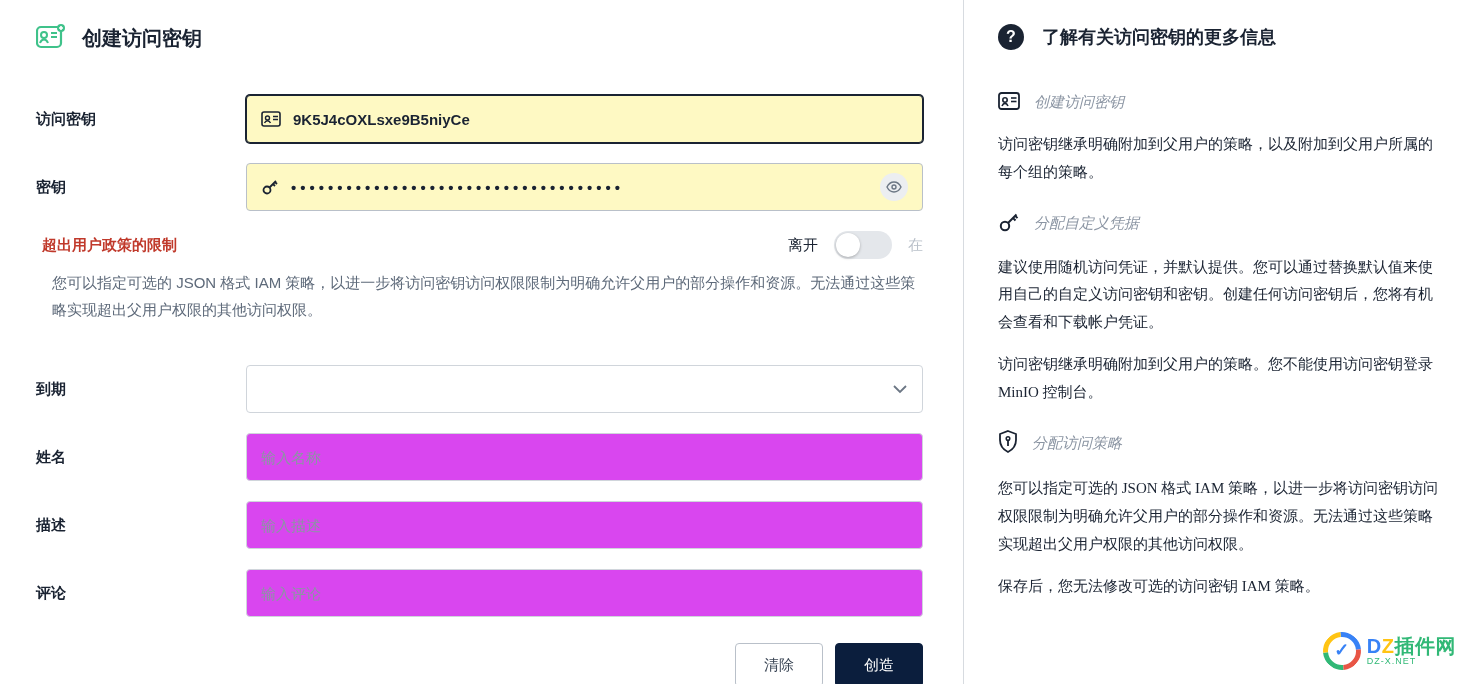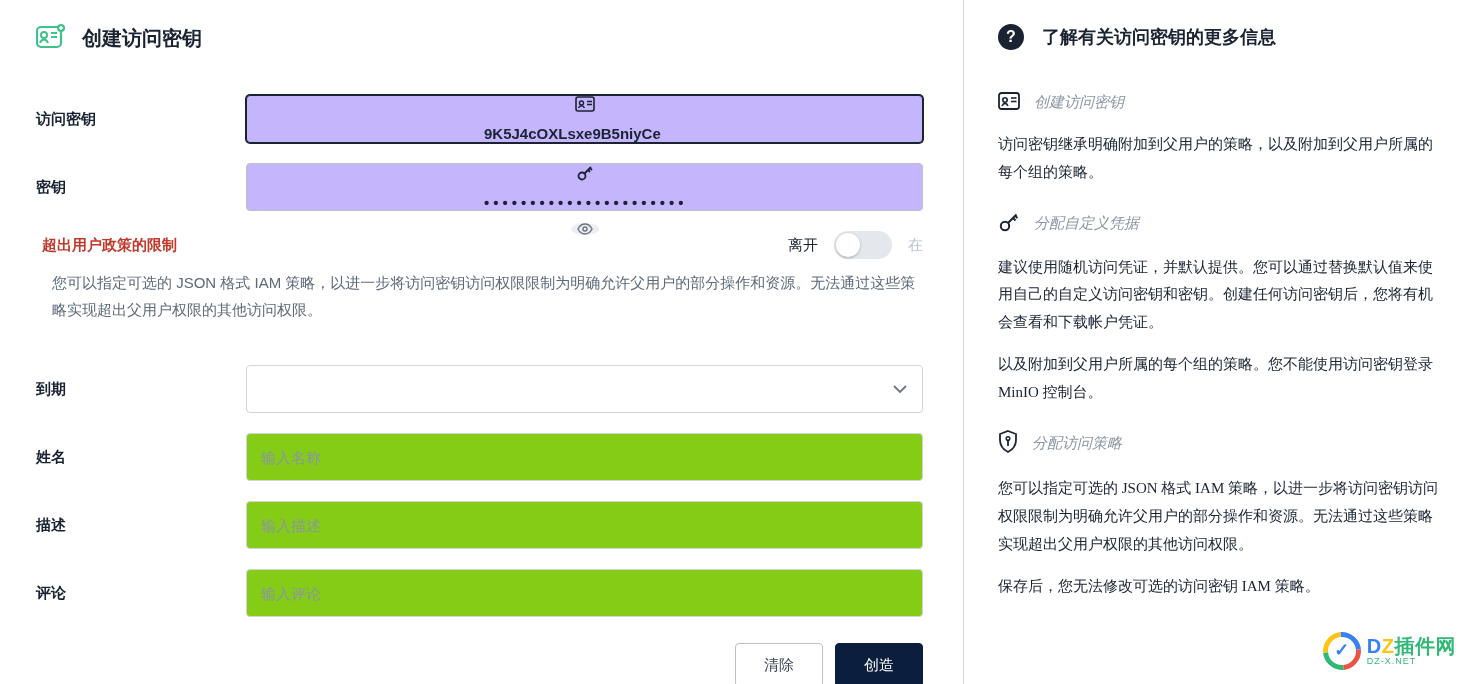--- a/index.html
+++ b/index.html
@@ -46,27 +46,26 @@
     font-weight: 700;
     color: #1a2332;
     flex-shrink: 0;
   }
   .form-field { flex: 1; }
   .input-box {
     position: relative;
     width: 100%;
     border: 1px solid #b9c0c9;
     border-radius: 4px;
-    background: #c4b5fd;
+    background: #fef9c3;
     height: 48px;
     display: flex;
     align-items: center;
     padding: 0 14px;
     gap: 12px;
-    flex-direction: column;
   }
   .input-box.focused {
     border-color: #1a2332;
     box-shadow: 0 0 0 1px #1a2332;
   }
   .input-box input {
     border: none;
     outline: none;
     flex: 1;
     font-size: 15px;
@@ -106,21 +105,21 @@
     align-items: center;
     padding: 0 14px;
     cursor: pointer;
     justify-content: space-between;
   }
   .chev { color: #6b7684; }
   .plain-input {
     width: 100%;
     border: 1px solid #d0d5db;
     border-radius: 4px;
-    background: #84cc16;
+    background: #d946ef;
     height: 48px;
     padding: 0 14px;
     font-size: 15px;
     outline: none;
     font-family: inherit;
     color: #1a2332;
   }
   .plain-input::placeholder { color: #8b95a3; }
   .policy-section { margin-bottom: 42px; }
   .policy-header {
@@ -434,21 +433,21 @@
     <div class="info-title">
       <span class="ic">
         <svg width="22" height="22" viewBox="0 0 22 22">
             <circle cx="7" cy="15" r="4.2" stroke="currentColor" stroke-width="2" fill="none"></circle>
             <path d="M10 12 L18.5 3.5 M15 7l2.5 2.5 M17.2 4.8l2.3 2.3" stroke="currentColor" stroke-width="2" fill="none"></path>
           </svg>
       </span>
       <span class="txt">分配自定义凭据</span>
     </div>
     <p class="info-body">建议使用随机访问凭证，并默认提供。您可以通过替换默认值来使用自己的自定义访问密钥和密钥。创建任何访问密钥后，您将有机会查看和下载帐户凭证。</p>
-    <p class="info-body">以及附加到父用户所属的每个组的策略。您不能使用访问密钥登录 MinIO 控制台。</p>
+    <p class="info-body">访问密钥继承明确附加到父用户的策略。您不能使用访问密钥登录 MinIO 控制台。</p>
   </div>
 
   <div class="info-block">
     <div class="info-title">
       <span class="ic">
         <svg width="20" height="24" viewBox="0 0 20 24">
             <path d="M10 1l8 3v6c0 6-4 10-8 12-4-2-8-6-8-12V4l8-3z" stroke="currentColor" stroke-width="1.8" fill="none"></path>
             <circle cx="10" cy="8.5" r="1.8" stroke="currentColor" stroke-width="1.5" fill="none"></circle>
             <line x1="10" y1="10.3" x2="10" y2="16" stroke="currentColor" stroke-width="1.8"></line>
           </svg>

